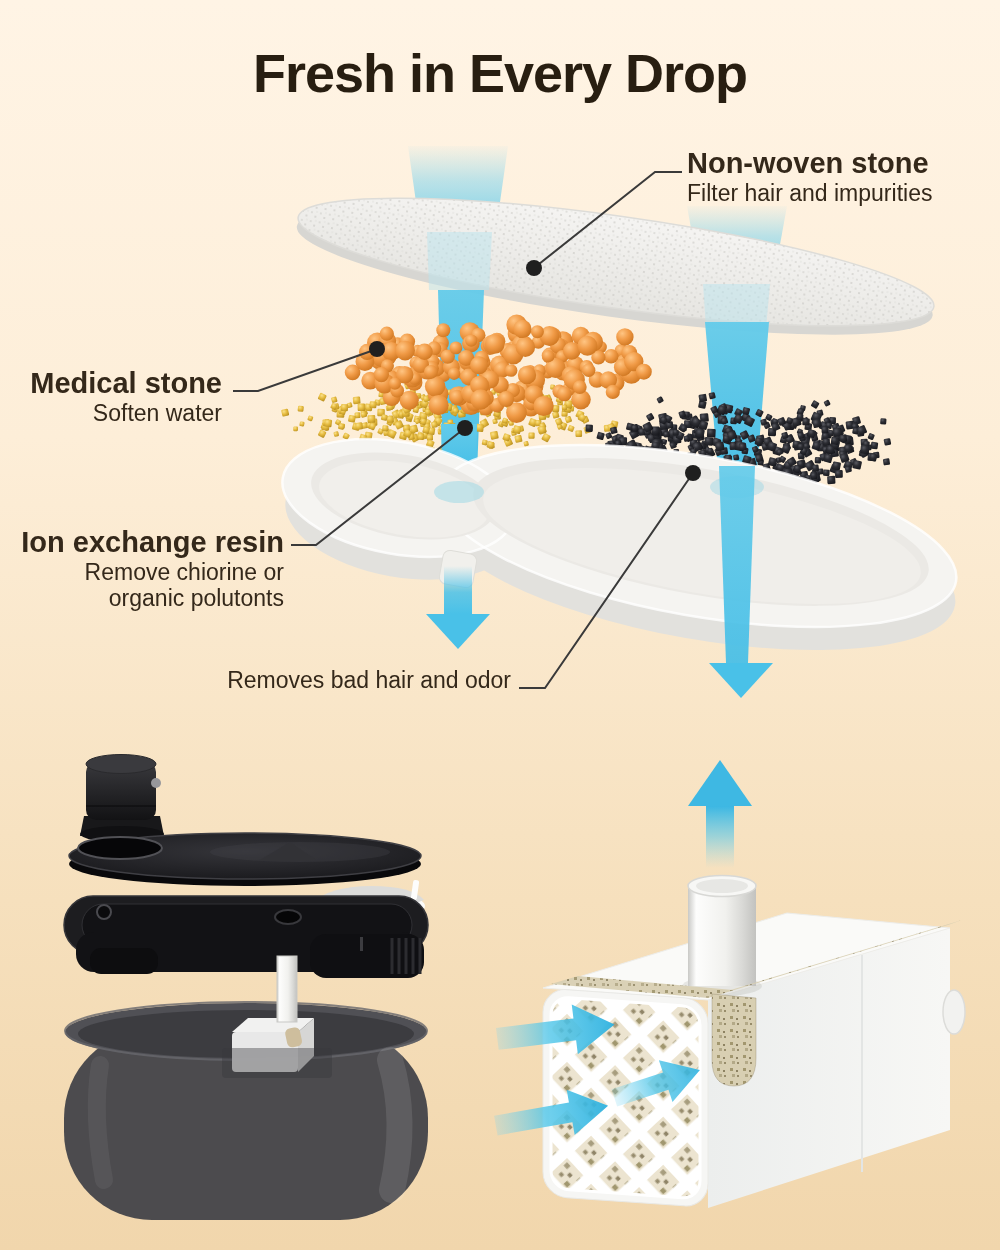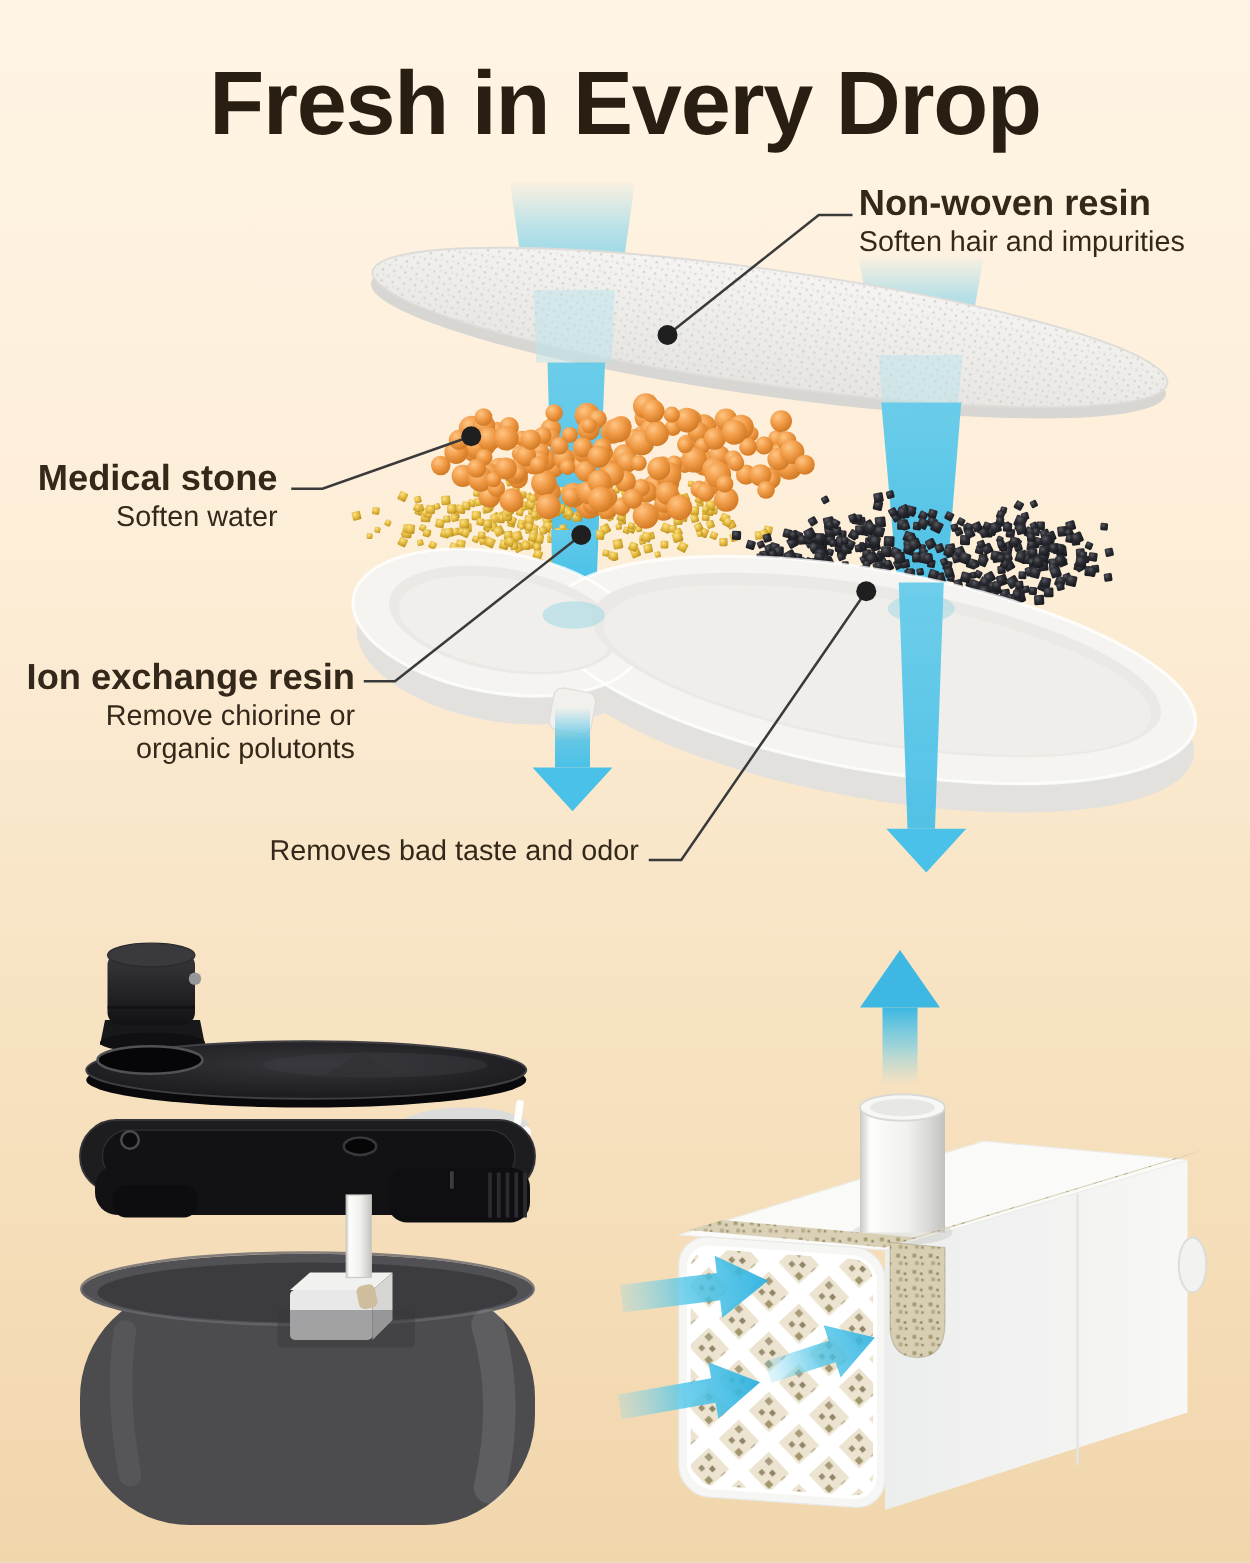--- a/index.html
+++ b/index.html
@@ -4,21 +4,21 @@
 <style>
   html,body{margin:0;padding:0;background:#e8e0d0;}
   .stage{
     position:relative;width:1000px;height:1250px;overflow:hidden;
     background:linear-gradient(180deg,#fff4e5 0%,#fdeed8 35%,#f6e0bd 72%,#f1d6ac 100%);
     font-family:"Liberation Sans",sans-serif;
   }
   .art{position:absolute;left:0;top:0;width:1000px;height:1250px;}
   .page-title{
     position:absolute;left:0;top:42px;width:1000px;text-align:center;
-    font-size:72px;font-weight:700;letter-spacing:-1px;color:#281e11;
+    font-size:54px;font-weight:700;letter-spacing:-1px;color:#281e11;
   }
   .callout{position:absolute;color:#34281a;}
   .callout .c-title{font-size:29px;font-weight:700;line-height:33px;}
   .callout .c-desc{font-size:23px;font-weight:400;line-height:26px;}
   .co-left{text-align:right;}
   .co-nonwoven{left:687px;top:147px;text-align:left;}
   .co-medical{right:778px;top:367px;width:420px;}
   .co-resin{right:716px;top:526px;width:420px;}
   .co-carbon{right:489px;top:667px;width:480px;}
 </style>
@@ -1111,32 +1111,32 @@
     <circle cx="534" cy="268" r="8"></circle>
     <circle cx="377" cy="349" r="8"></circle>
     <circle cx="465" cy="428" r="8"></circle>
     <circle cx="693" cy="473" r="8"></circle>
   </g>
 </svg>
 
 <div class="page-title">Fresh in Every Drop</div>
 
 <div class="callout co-nonwoven">
-  <div class="c-title">Non-woven resin</div>
-  <div class="c-desc">Soften hair and impurities</div>
+  <div class="c-title">Non-woven stone</div>
+  <div class="c-desc">Filter hair and impurities</div>
 </div>
 
 <div class="callout co-left co-medical">
   <div class="c-title">Medical stone</div>
   <div class="c-desc">Soften water</div>
 </div>
 
 <div class="callout co-left co-resin">
   <div class="c-title">Ion exchange resin</div>
   <div class="c-desc">Remove chiorine or</div>
   <div class="c-desc">organic polutonts</div>
 </div>
 
 <div class="callout co-left co-carbon">
-  <div class="c-desc">Removes bad taste and odor</div>
+  <div class="c-desc">Removes bad hair and odor</div>
 </div>
 
 </div>
 
 </body></html>

